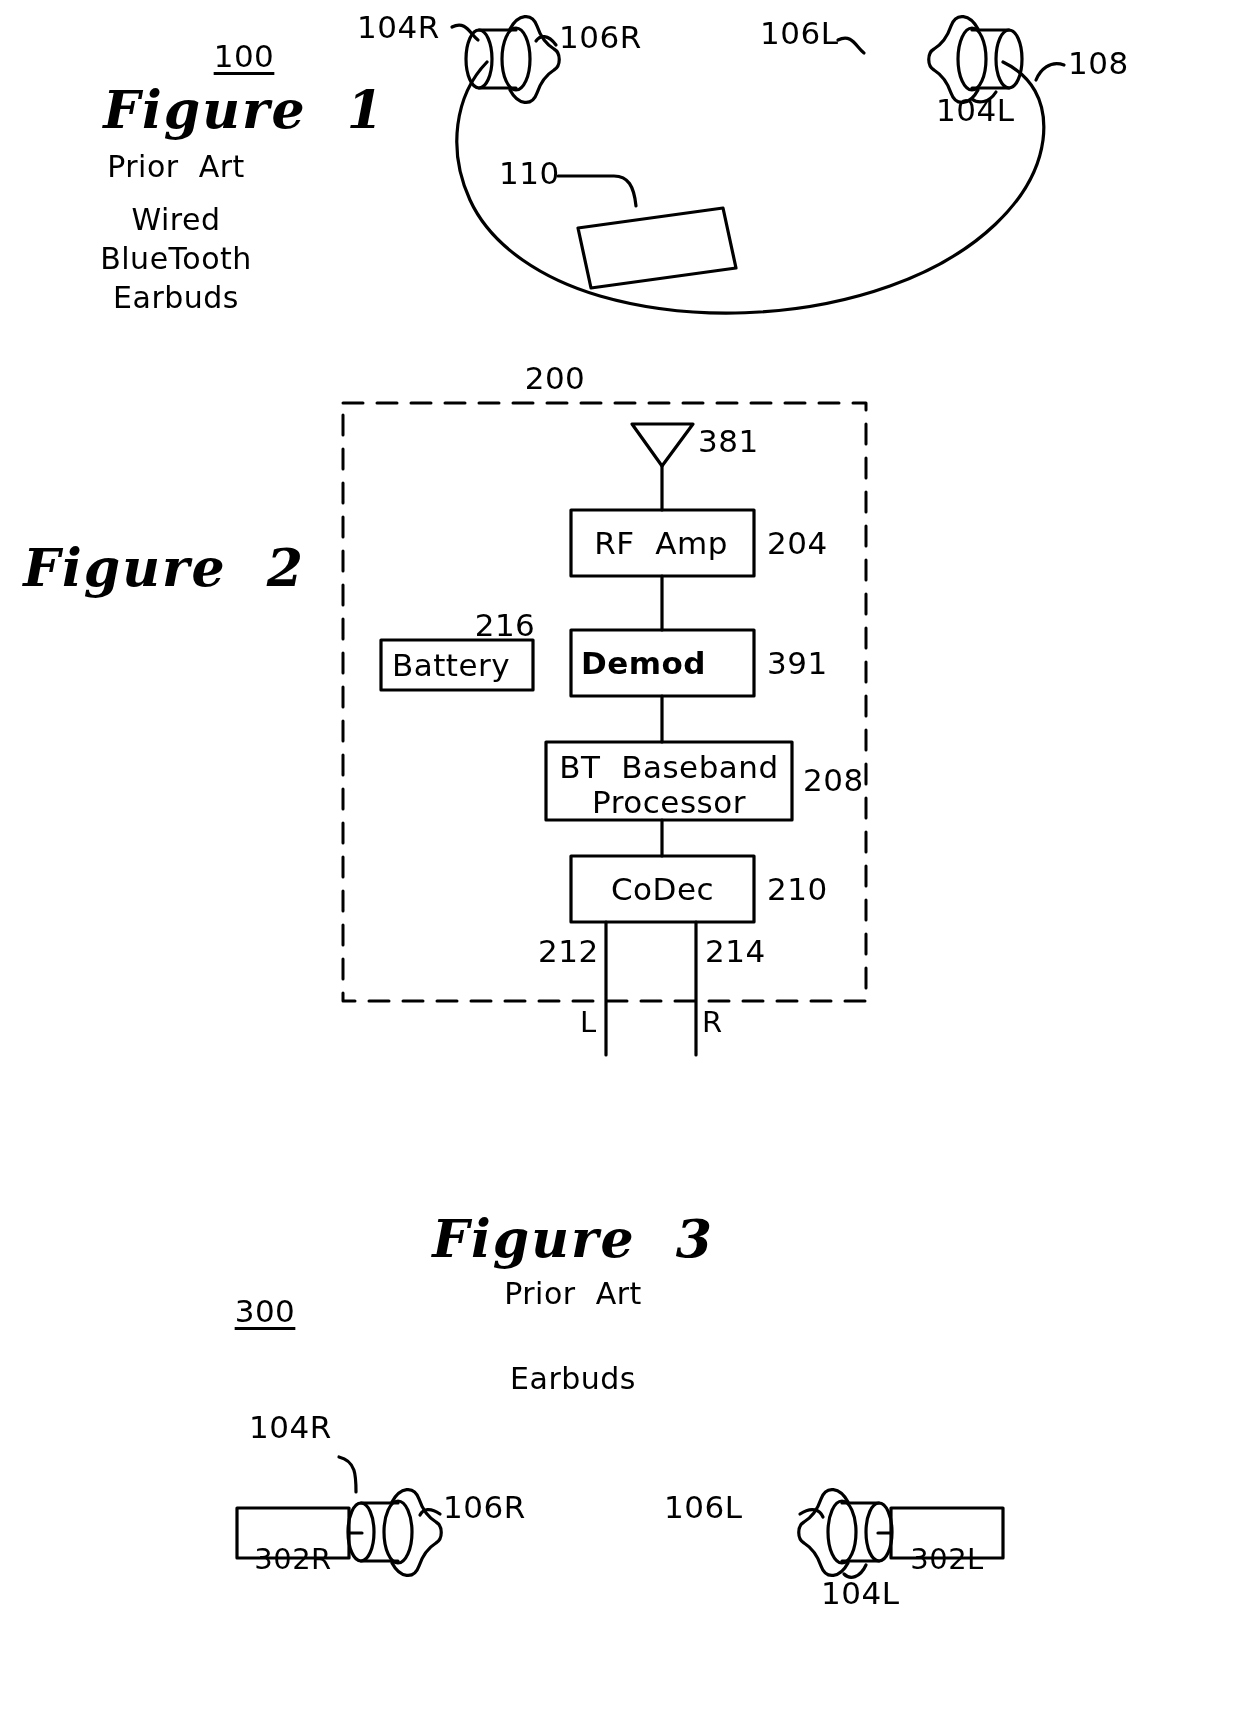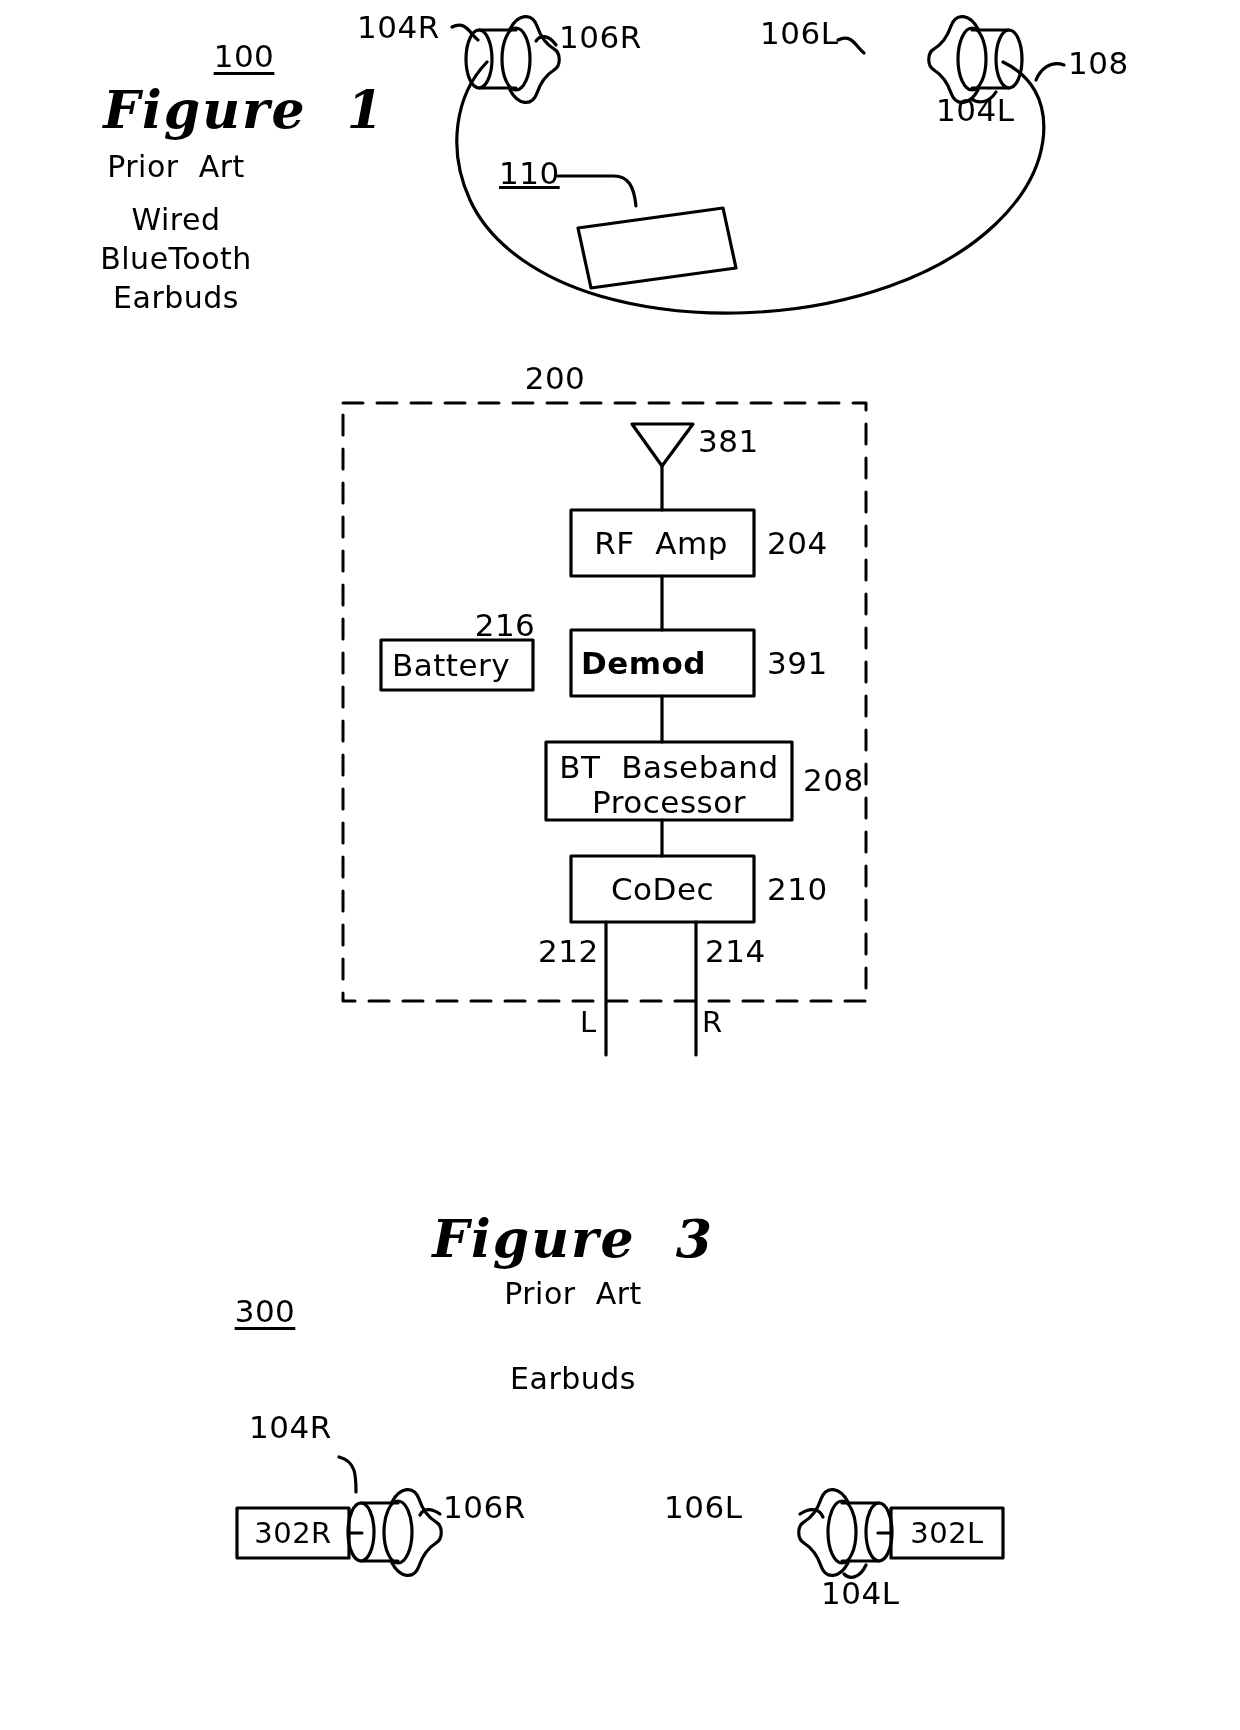--- a/index.html
+++ b/index.html
@@ -58,20 +58,21 @@
     font-size: 31px;
     text-align: center;
     letter-spacing: 0.5px;
   }
   .lr {
     font-size: 29px;
   }
   .tinybox-text {
     font-size: 29px;
     letter-spacing: 0.5px;
+    margin-top: 26px;
   }
   .center-x { transform: translateX(-50%); }
 </style>
 </head>
 <body>
 
 <div class="stage">
 
   <svg class="layer" viewBox="0 0 1240 1730">
     <g fill="none" stroke="#000" stroke-width="3.2" stroke-linecap="round" stroke-linejoin="round">
@@ -185,22 +186,23 @@
   <div class="lbl subcap center-x" style="left:176px; top:152px;">Prior  Art</div>
   <div class="lbl subcap center-x" style="left:176px; top:205px;">Wired</div>
   <div class="lbl subcap center-x" style="left:176px; top:244px;">BlueTooth</div>
   <div class="lbl subcap center-x" style="left:176px; top:283px;">Earbuds</div>
 
   <div class="lbl ref" style="left:357px; top:12px;">104R</div>
   <div class="lbl ref" style="left:559px; top:22px;">106R</div>
   <div class="lbl ref" style="left:760px; top:18px;">106L</div>
   <div class="lbl ref" style="left:936px; top:95px;">104L</div>
   <div class="lbl ref" style="left:1068px; top:48px;">108</div>
-  <div class="lbl ref" style="left:499px; top:158px;text-decoration:underline;">110</div>
-
+  <div class="lbl ref" style="left:499px; top:158px;">110</div>
+
+  <div class="lbl figtitle center-x" style="left:164px; top:542px;">Figure  2</div>
 
   <div class="lbl ref center-x" style="left:555px; top:363px;">200</div>
 
   <div class="lbl ref" style="left:698px; top:426px;">381</div>
 
   <div class="lbl blocktext" style="left:571px; top:528px; width:180px;">RF  Amp</div>
   <div class="lbl ref" style="left:767px; top:528px;">204</div>
 
   <div class="lbl blocktext" style="left:571px; top:648px; width:145px;font-weight:bold;">Demod</div>
   <div class="lbl ref" style="left:767px; top:648px;">391</div>

